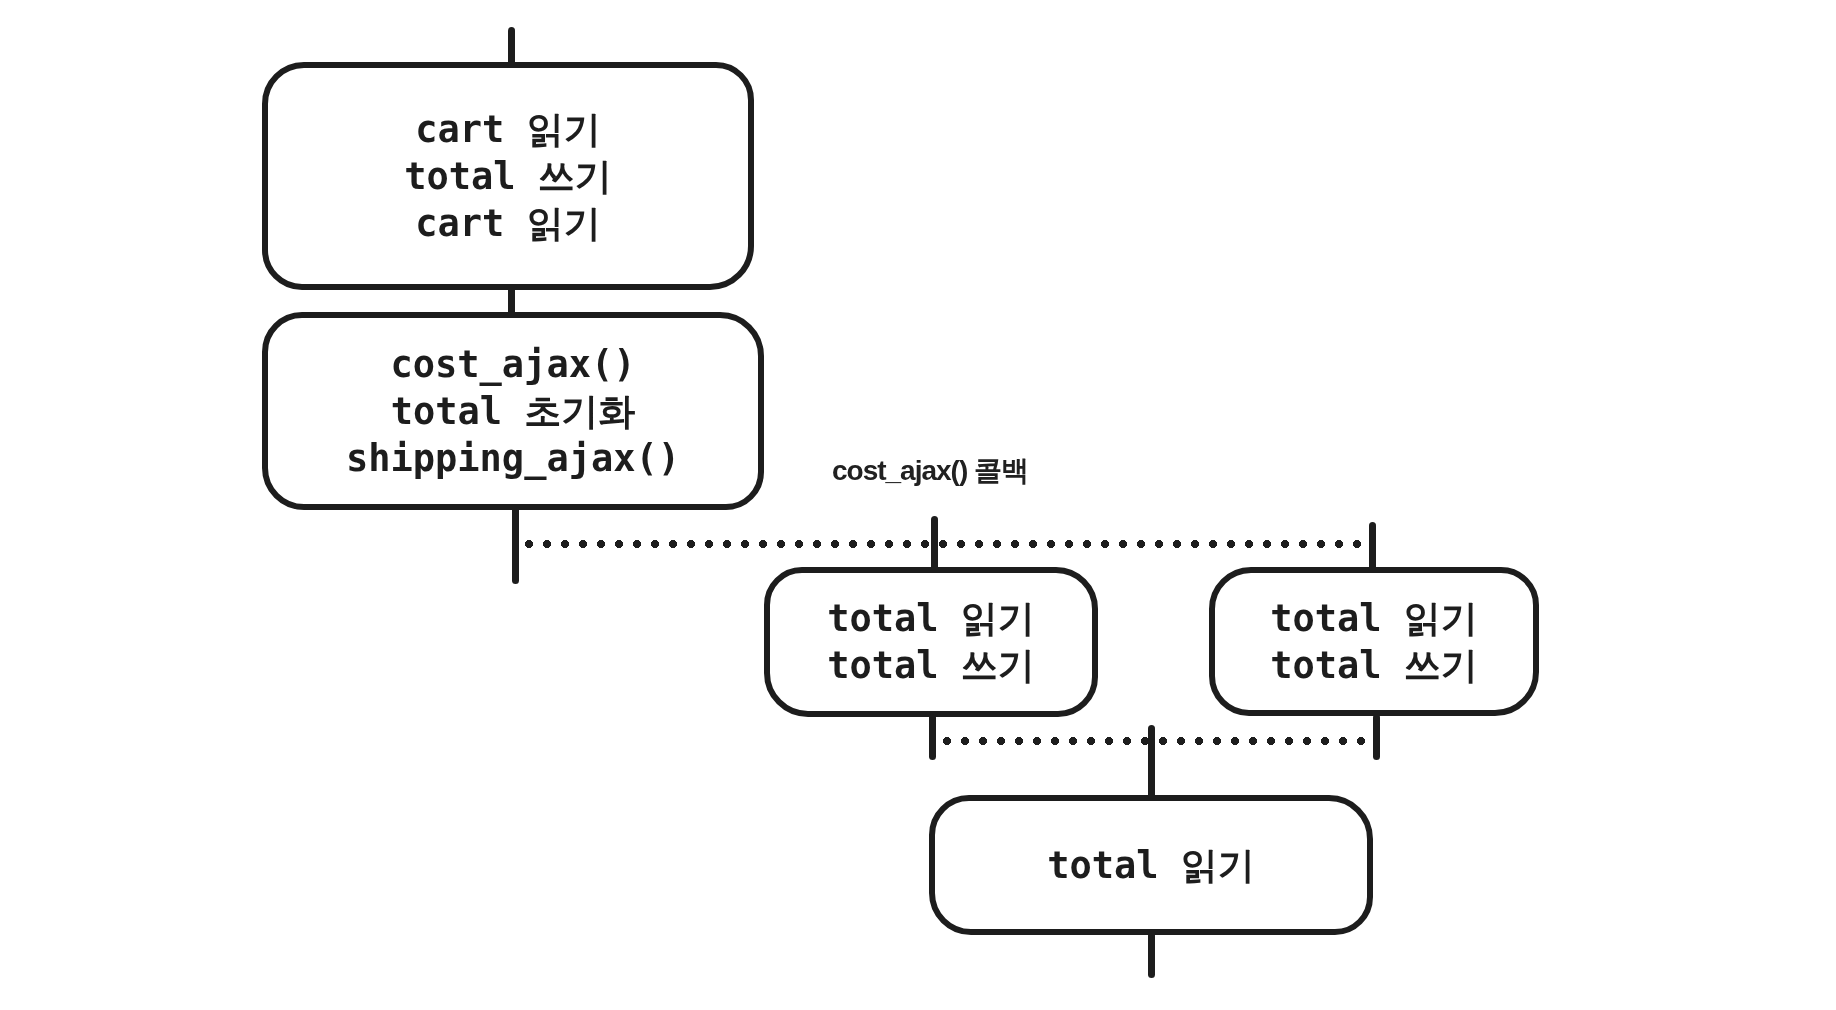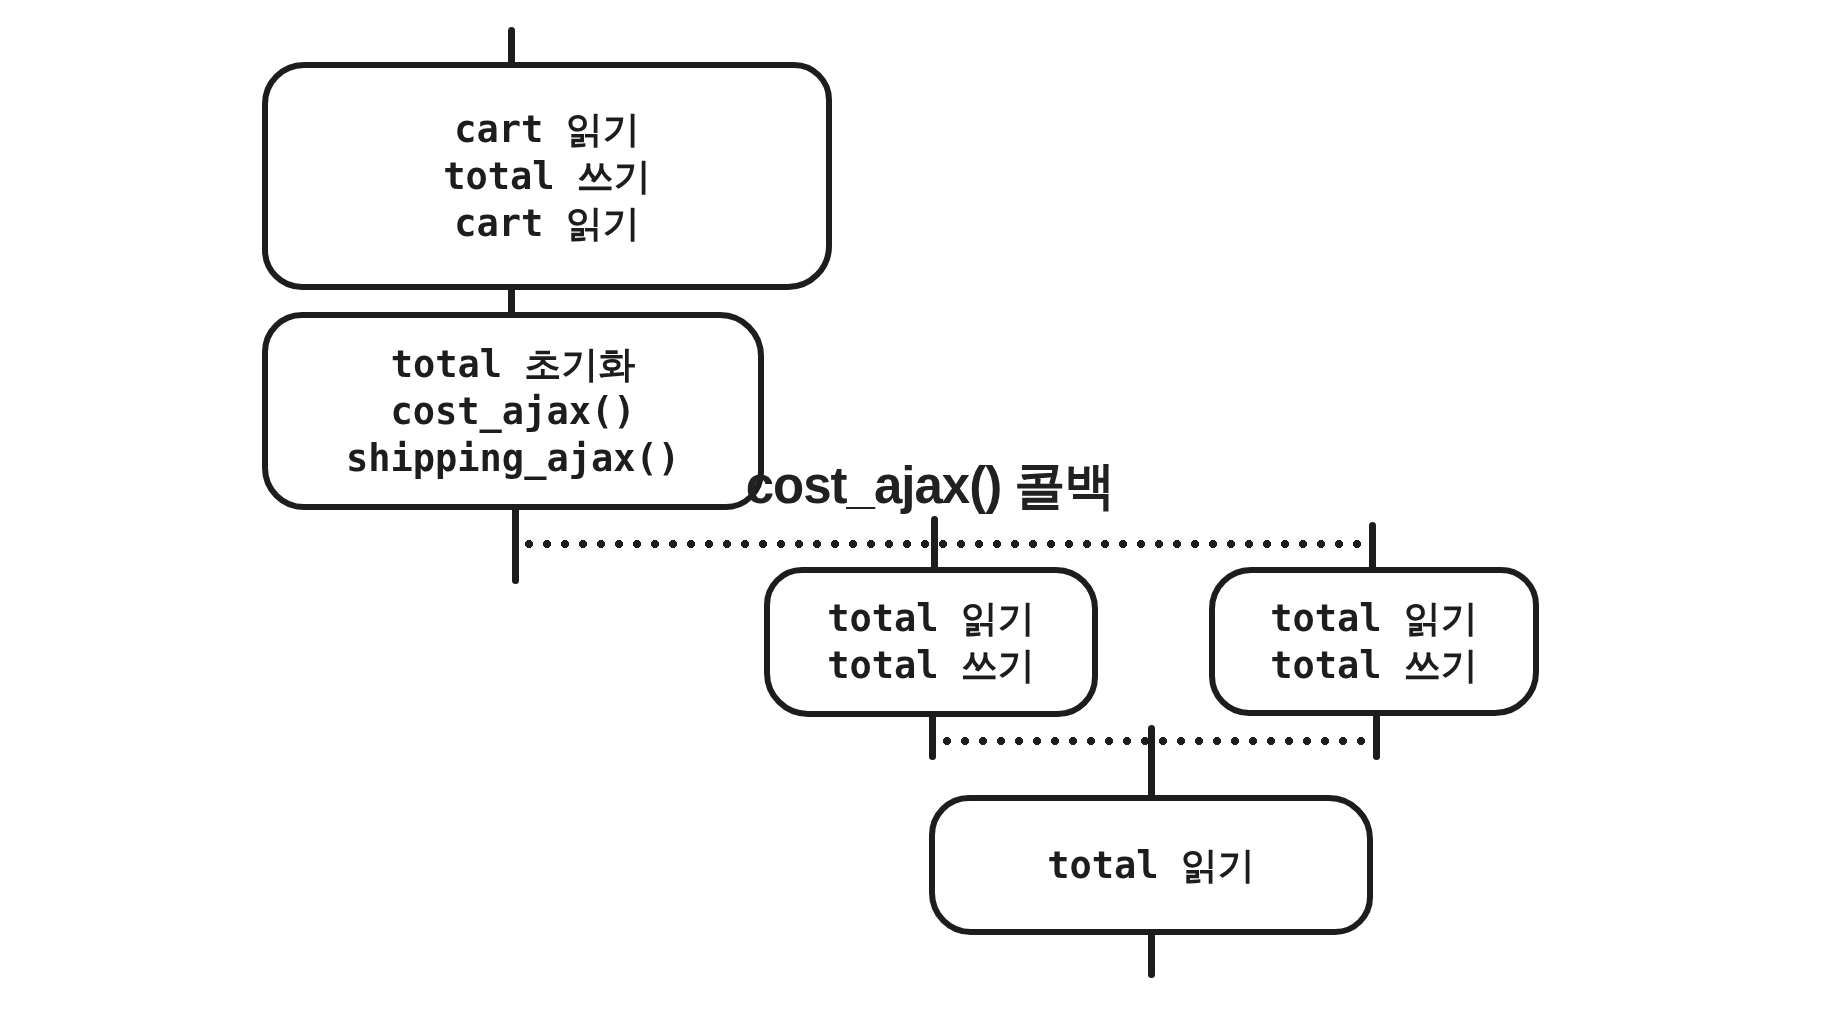--- a/index.html
+++ b/index.html
@@ -50,21 +50,21 @@
   .r1{border-radius:42px 38px 44px 40px;}
   .r2{border-radius:40px 44px 38px 42px;}
   .r3{border-radius:38px 42px 40px 44px;}
   
   .callback-label{
     position:absolute;
     width:520px;
     text-align:center;
     font-family:"Liberation Sans","DejaVu Sans",sans-serif;
     font-weight:600;
-    font-size:51px;
+    font-size:28px;
     letter-spacing:-1px;
     color:#212121;
     white-space:nowrap;
     z-index:3;
   }
 </style>
 </head>
 <body>
 
 <div id="canvas">
@@ -73,29 +73,29 @@
   <div class="vseg" style="left:508px;top:284px;height:34px;"></div>
   <div class="vseg" style="left:512px;top:506px;height:78px;"></div>
 
   <div class="dotted" style="left:520px;top:540px;width:846px;"></div>
 
   <div class="vseg" style="left:931px;top:516px;height:56px;"></div>
   <div class="vseg" style="left:1369px;top:522px;height:50px;"></div>
 
   <div class="callback-label" style="left:670px;top:452px;">cost_ajax() 콜백</div>
 
-  <div class="task-box r1" style="left:262px;top:62px;width:570px;height:228px;">
+  <div class="task-box r1" style="left:262px;top:62px;width:492px;height:228px;">
     <div class="tline">cart 읽기</div>
     <div class="tline">total 쓰기</div>
     <div class="tline">cart 읽기</div>
   </div>
 
   <div class="task-box r2" style="left:262px;top:312px;width:502px;height:198px;">
+    <div class="tline">cost_ajax()</div>
     <div class="tline">total 초기화</div>
-    <div class="tline">cost_ajax()</div>
     <div class="tline">shipping_ajax()</div>
   </div>
 
   <div class="task-box r3" style="left:764px;top:567px;width:334px;height:150px;">
     <div class="tline">total 읽기</div>
     <div class="tline">total 쓰기</div>
   </div>
 
   <div class="task-box r1" style="left:1209px;top:567px;width:330px;height:149px;">
     <div class="tline">total 읽기</div>

